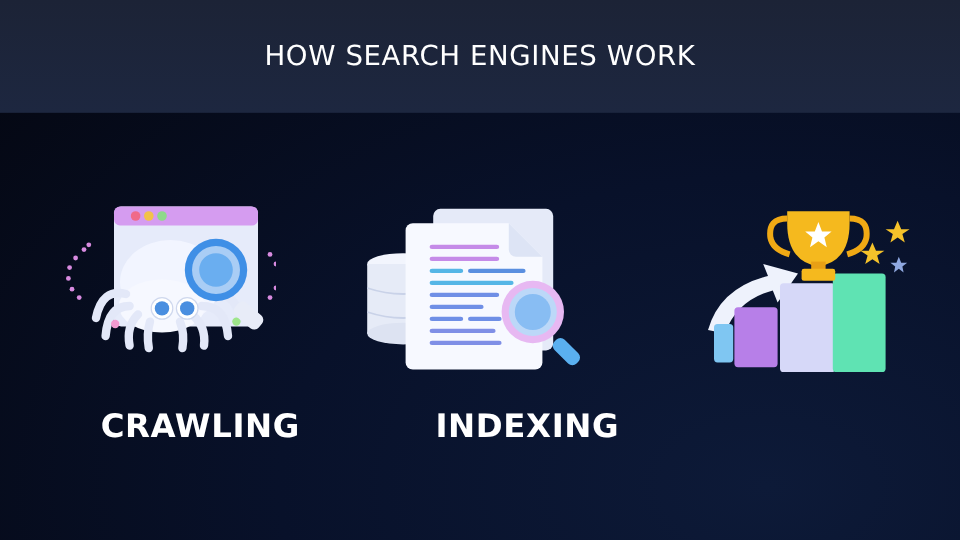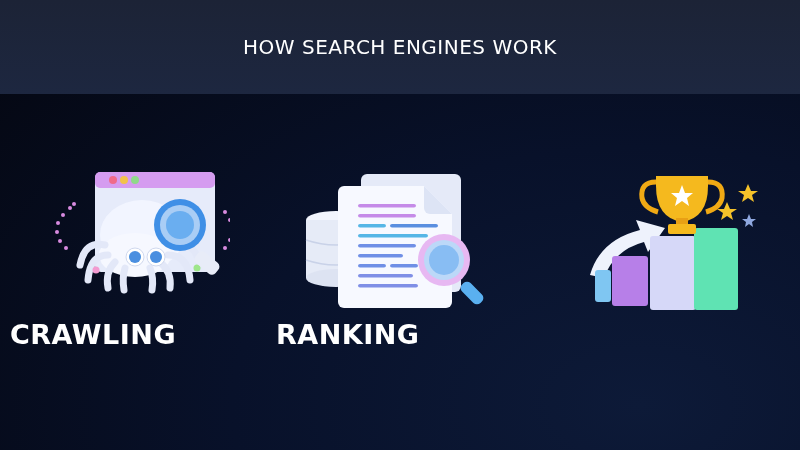--- a/index.html
+++ b/index.html
@@ -8,26 +8,26 @@
     position:relative;
     font-family:"DejaVu Sans", sans-serif;
     background: radial-gradient(ellipse at 80% 90%, #0d1a38 0%, #08112a 45%, #04060f 100%);
   }
   .header {
     position:absolute; left:0; top:0; width:800px; height:94px;
     background: linear-gradient(180deg, #1c2336 0%, #1d2740 100%);
     display:flex; align-items:center; justify-content:center;
   }
   .header-title {
-    color:#ffffff; font-size:20px; letter-spacing:0.5px; font-weight:normal;
+    color:#ffffff; font-size:23px; letter-spacing:0.5px; font-weight:normal;
   }
   .step { position:absolute; top:160px; width:240px; display:flex; flex-direction:column; align-items:center; }
   .step svg { display:block; }
   .step-label {
-    position:absolute; top:159px; width:240px; text-align:left;
+    position:absolute; top:180px; width:240px; text-align:right;
     color:#ffffff; font-size:27px; font-weight:bold; letter-spacing:0.5px;
     font-family:"DejaVu Sans", sans-serif;
   }
 </style>
 </head>
 <body>
 
 <div class="header">
   <h1 class="header-title">HOW SEARCH ENGINES WORK</h1>
 </div>
@@ -109,21 +109,21 @@
     <rect x="72" y="104" width="28" height="3.5" rx="2" fill="#6f8fe6"></rect>
     <rect x="104" y="104" width="28" height="3.5" rx="2" fill="#6f8fe6"></rect>
     <rect x="72" y="114" width="55" height="3.5" rx="2" fill="#7f8fe6"></rect>
     <rect x="72" y="124" width="60" height="3.5" rx="2" fill="#7f8fe6"></rect>
 
     <rect x="180" y="120" width="12" height="26" rx="5" fill="#5ab0f0" transform="rotate(-45 186 133)"></rect>
     <circle cx="158" cy="100" r="26" fill="#e7b8f2"></circle>
     <circle cx="158" cy="100" r="20" fill="#bcd8f8"></circle>
     <circle cx="158" cy="100" r="15" fill="#88bdf3"></circle>
   </svg>
-  <div class="step-label">RANKING</div>
+  <div class="step-label">INDEXING</div>
 </div>
 
 <div class="step" style="left:555px;">
   <svg width="210" height="155" viewBox="0 0 210 155">
 
     <path d="M20 115 Q30 80 70 70 L66 60 L95 68 L78 92 L74 82 Q44 90 34 118z" fill="#eef2fc"></path>
 
     <rect x="25" y="110" width="16" height="32" rx="3" fill="#7fc6f2"></rect>
     <rect x="42" y="96" width="36" height="50" rx="3" fill="#b77fe8"></rect>
     <rect x="80" y="76" width="46" height="74" rx="3" fill="#d6d8f8"></rect>

